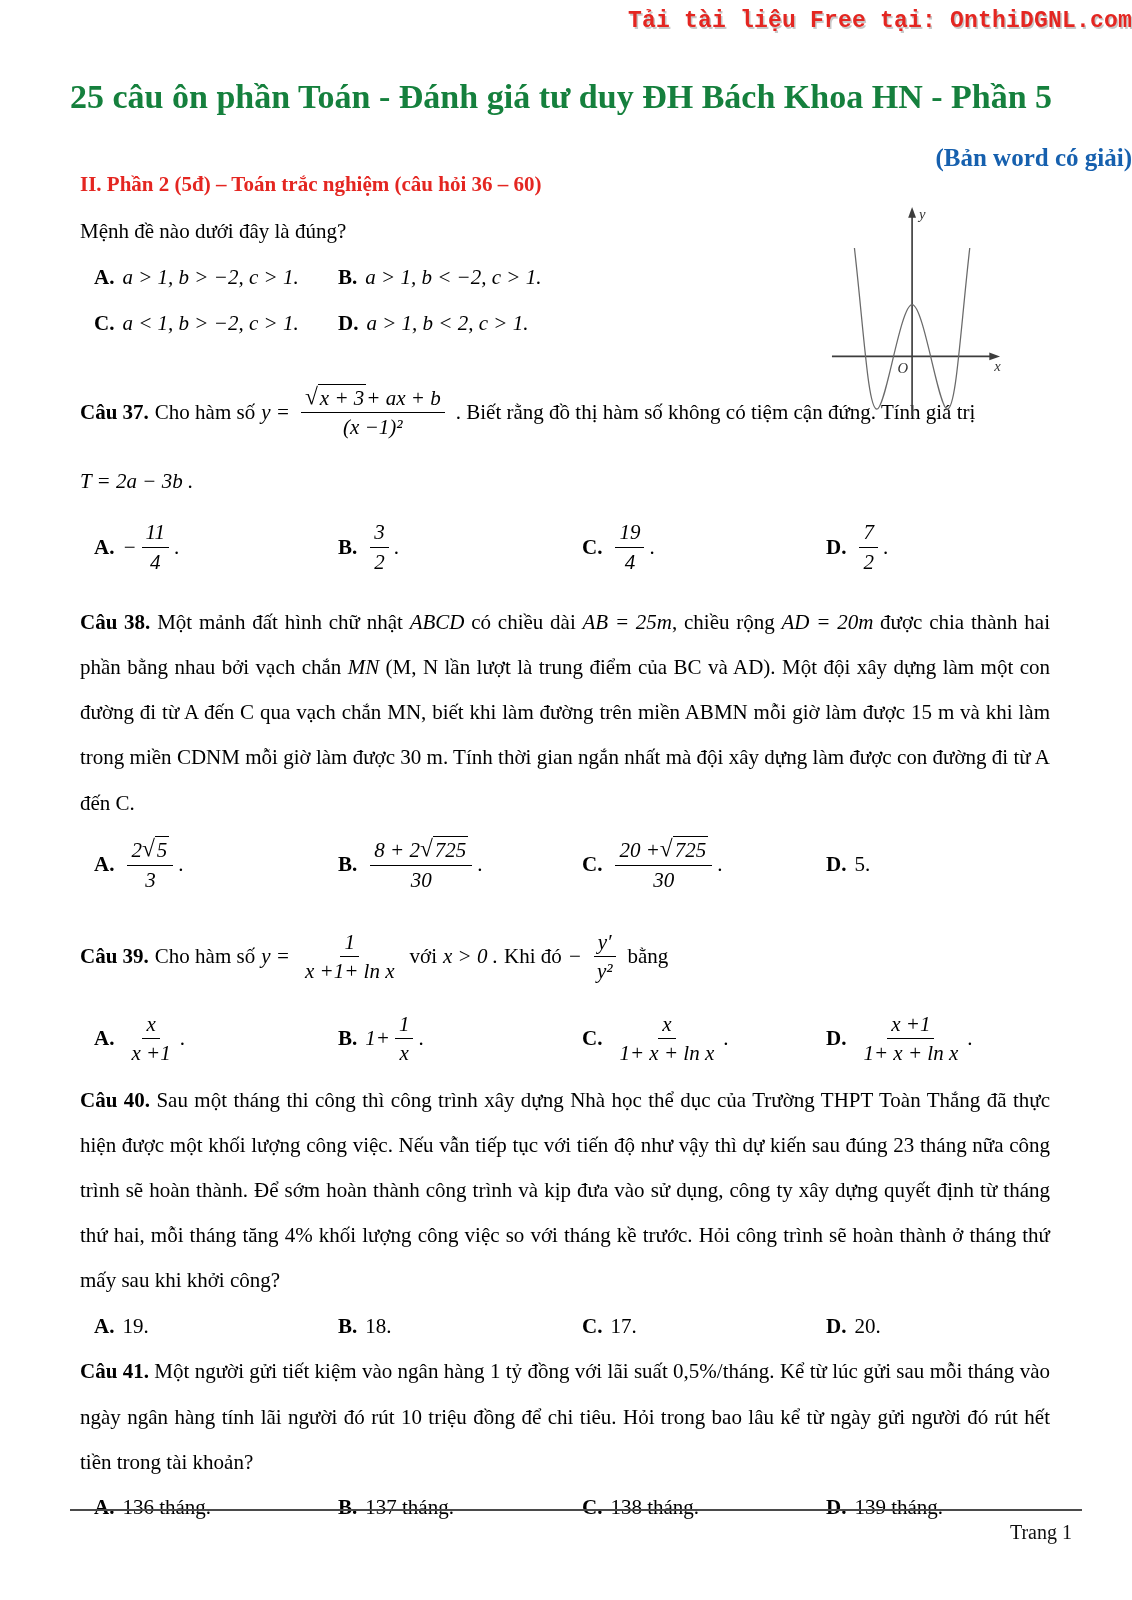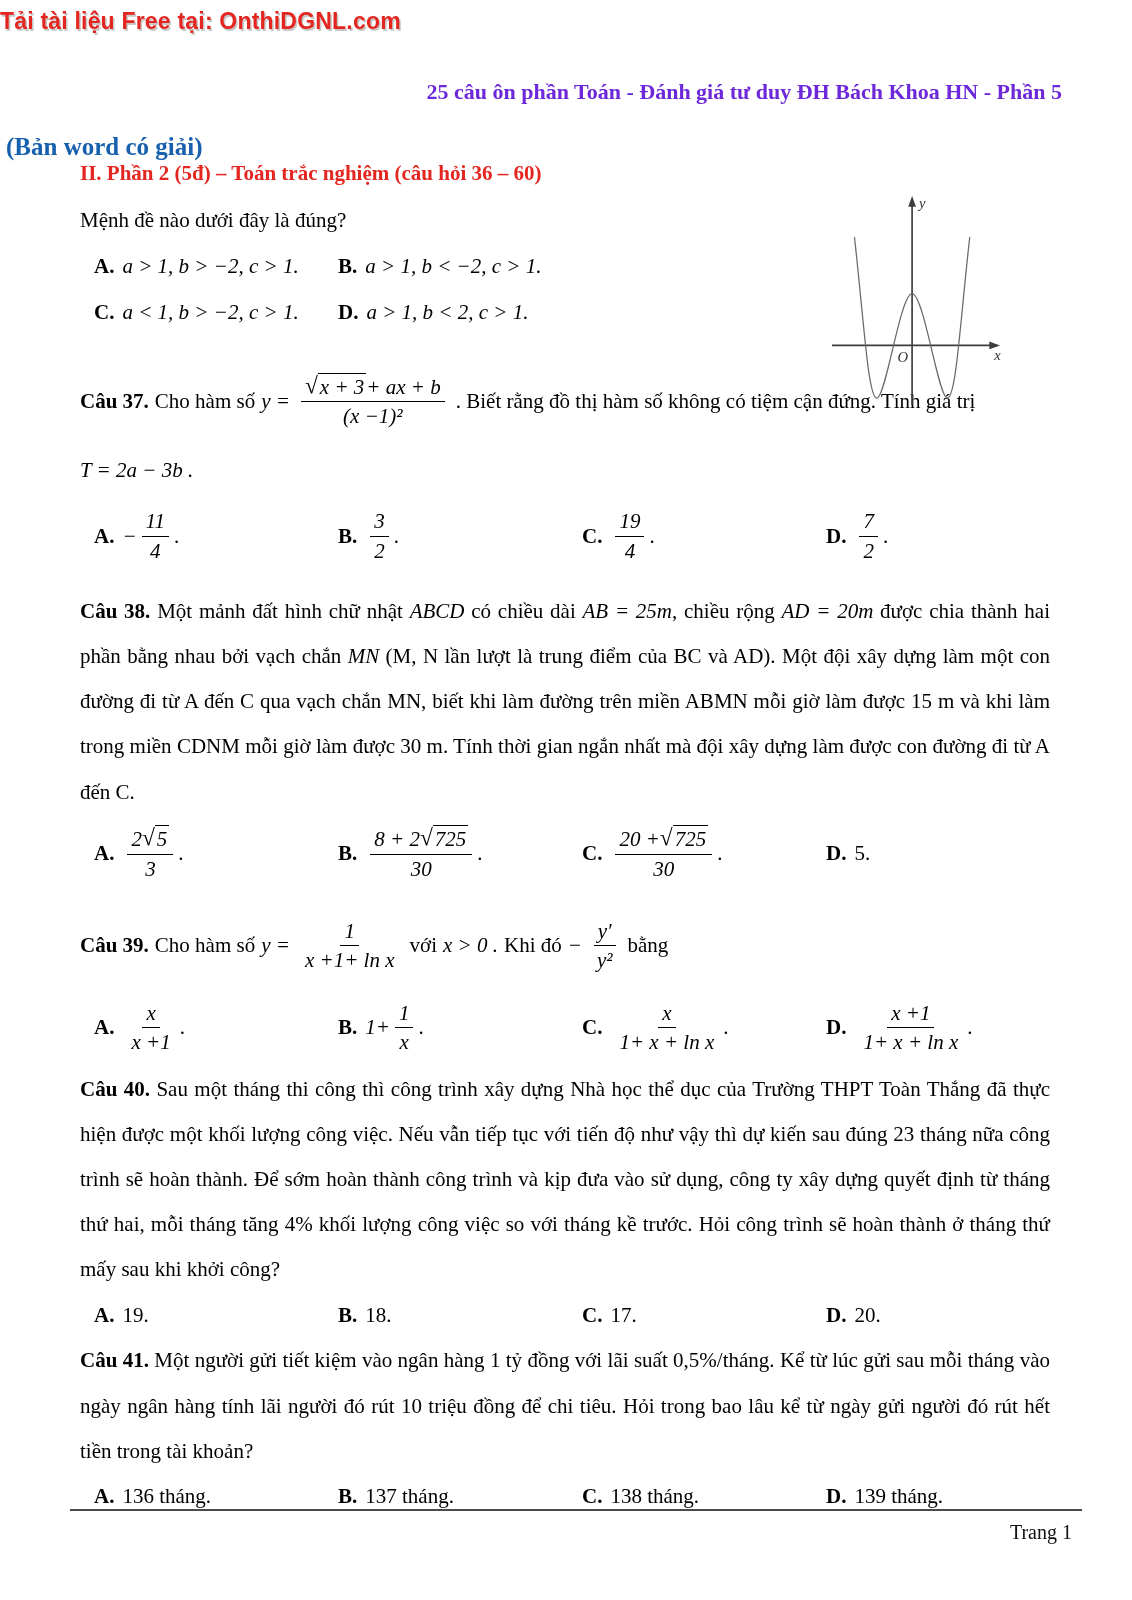--- a/index.html
+++ b/index.html
@@ -2,29 +2,29 @@
 <html><head>
 <meta charset="utf-8">
 <style>
   html,body { margin:0; padding:0; background:#ffffff; }
   .page {
     position:relative; width:1132px; height:1600px; margin:0 auto;
     background:#ffffff; overflow:hidden; color:#000;
     font-family:"Liberation Serif", serif; font-size:21px;
   }
   .banner {
-    padding-top:8px; text-align:left;
-    font-family:Liberation Sans, sans-serif; font-weight:bold; font-size:23px;
+    padding-top:8px; text-align:right;
+    font-family:Liberation Mono, monospace; font-weight:bold; font-size:23px;
     color:#e42621; text-shadow:1.5px 1.5px 0 #c8c8c8; letter-spacing:0.2px;
   }
   .title {
-    margin:44px 70px 0; text-align:right;
-    font-weight:bold; font-size:22px; color:#6d28d9;
-  }
-  .subtitle { margin-top:28px; text-align:left; font-weight:bold; font-size:25px; color:#1660ae;margin-left:6px; }
+    margin:44px 70px 0; text-align:left;
+    font-weight:bold; font-size:34px; color:#15803d;
+  }
+  .subtitle { margin-top:28px; text-align:right; font-weight:bold; font-size:25px; color:#1660ae;margin-left:6px; }
   .content { padding:0 82px 0 80px; }
   .section-heading { font-weight:bold; font-size:21px; color:#e42621; }
 
   .q { margin-top:0; }
   .para { text-align:justify; line-height:2.15; margin:0; }
   b, .blabel { font-weight:bold; }
   .mi { font-style:italic; }
 
   
   .q36 { position:relative; margin-top:12px; }

